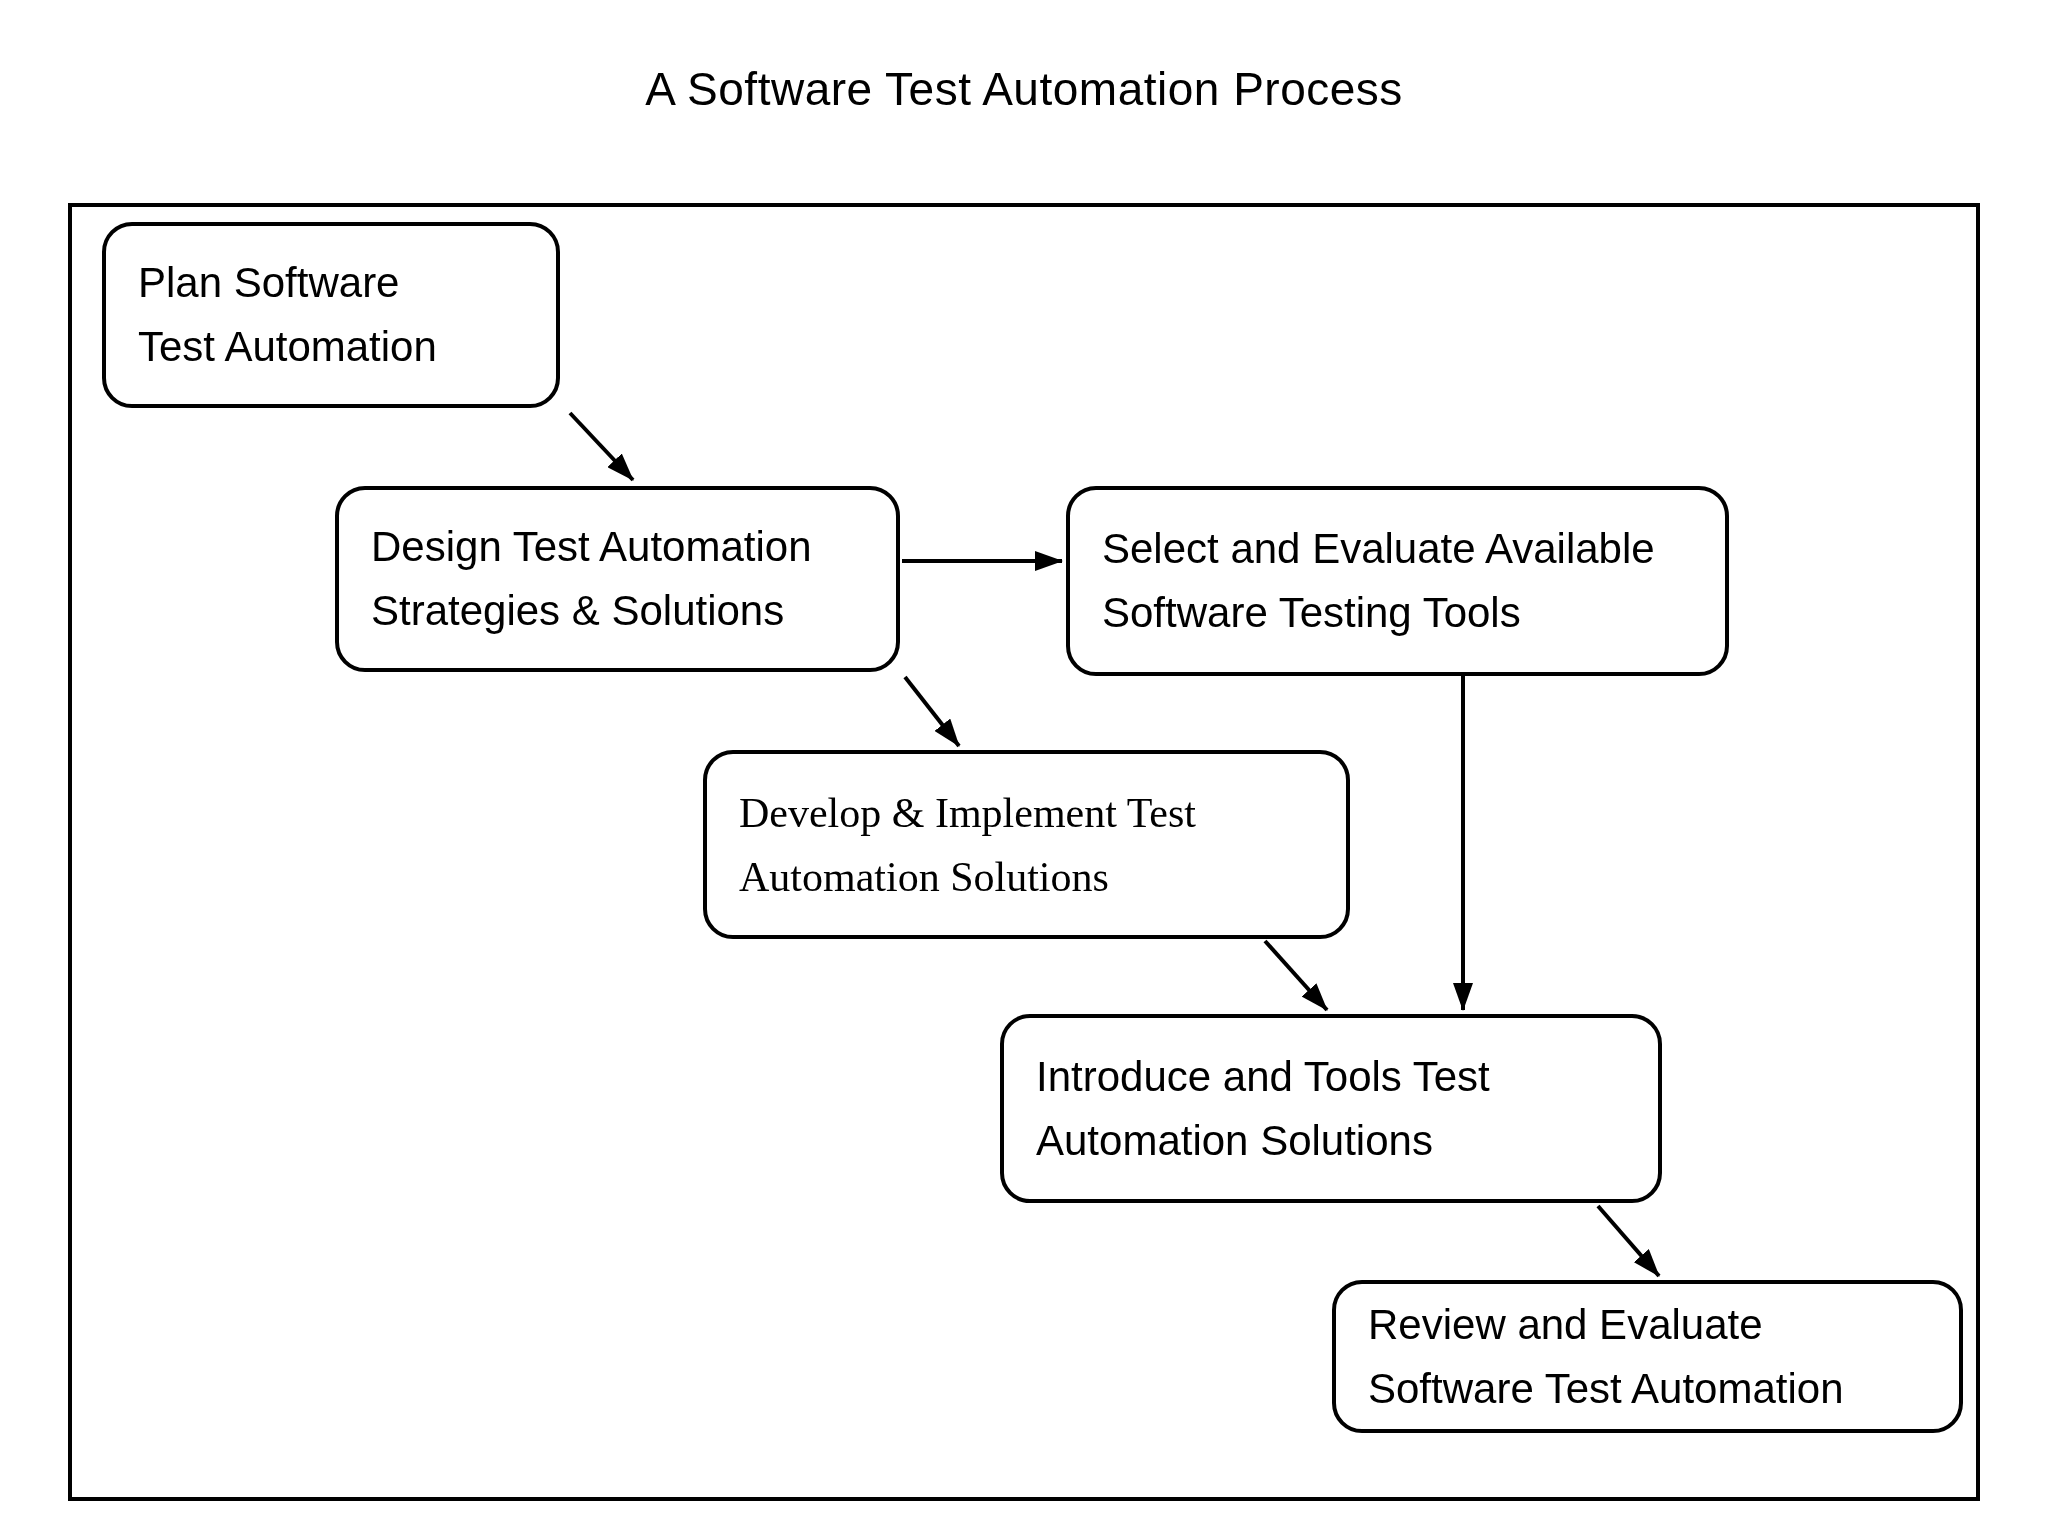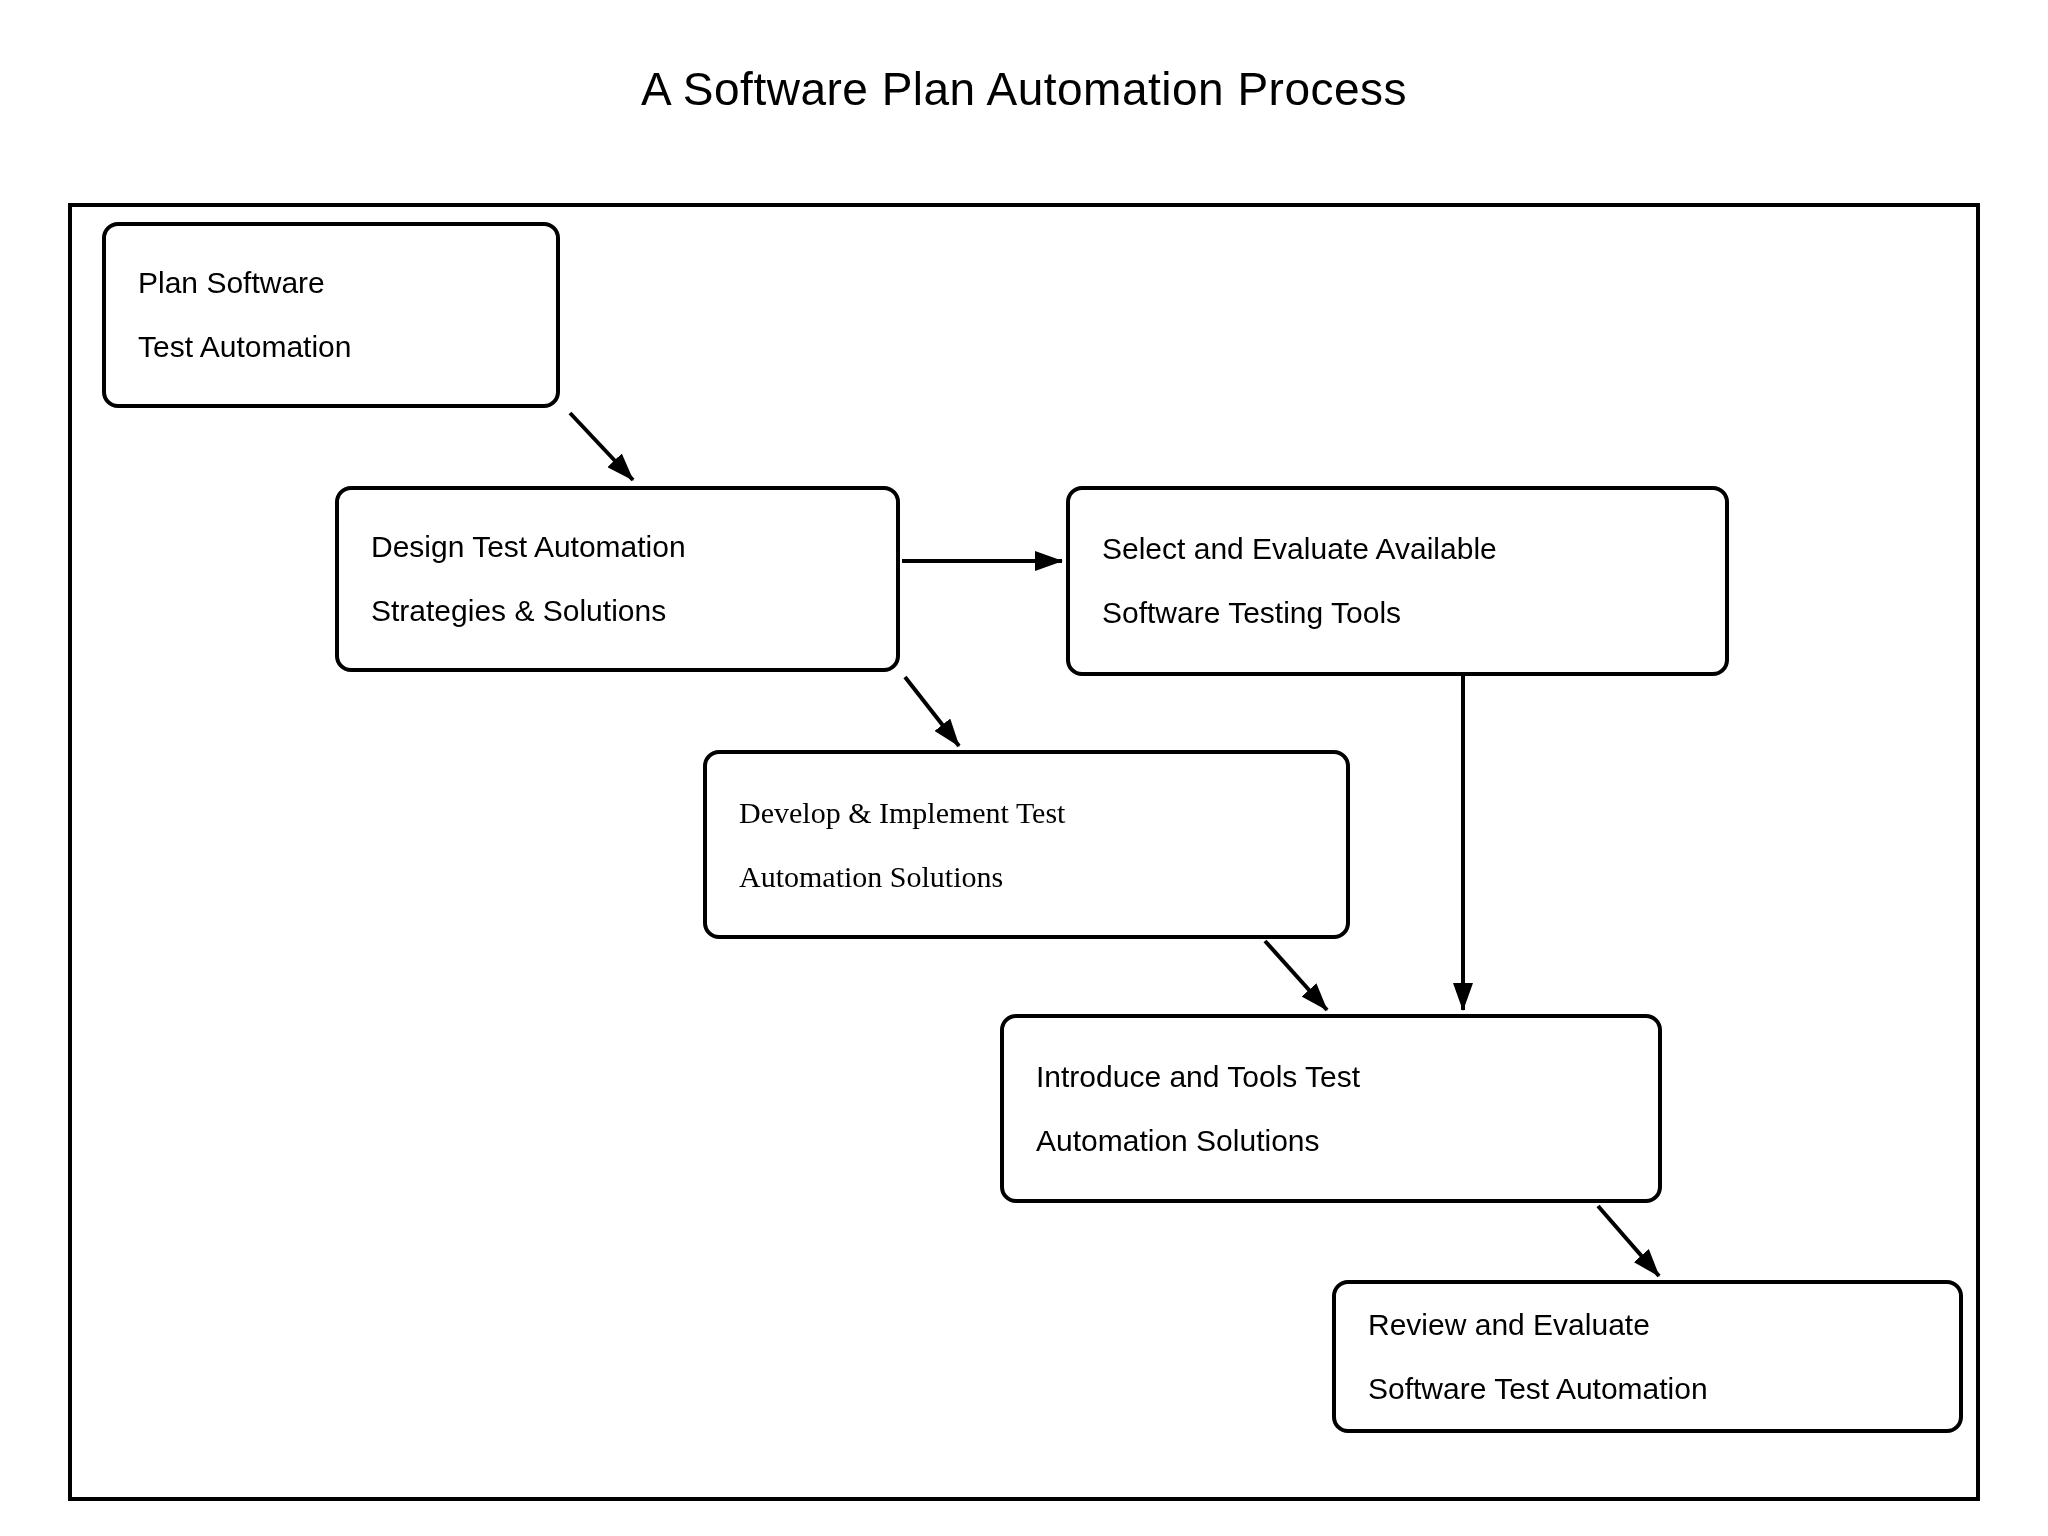--- a/index.html
+++ b/index.html
@@ -34,28 +34,28 @@
     width: 1912px;
     height: 1298px;
     border: 4px solid #000000;
     box-sizing: border-box;
     background: #ffffff;
   }
   .node {
     position: absolute;
     box-sizing: border-box;
     border: 4px solid #000000;
-    border-radius: 16px;
+    border-radius: 30px;
     background: #ffffff;
     display: flex;
     flex-direction: column;
     justify-content: center;
     align-items: flex-start;
     padding: 0 24px 0 32px;
-    font-size: 30px;
+    font-size: 42px;
     line-height: 64px;
     white-space: pre-line;
     z-index: 2;
   }
   .node-plan      { left: 102px;  top: 222px;  width: 458px; height: 186px; }
   .node-design    { left: 335px;  top: 486px;  width: 565px; height: 186px; }
   .node-select    { left: 1066px; top: 486px;  width: 663px; height: 190px; }
   .node-develop   { left: 703px;  top: 750px;  width: 647px; height: 189px; font-family: Liberation Serif, serif; }
   .node-introduce { left: 1000px; top: 1014px; width: 662px; height: 189px; }
   .node-review    { left: 1332px; top: 1280px; width: 631px; height: 153px; }
@@ -67,21 +67,21 @@
     height: 1536px;
     z-index: 1;
     pointer-events: none;
   }
 </style>
 </head>
 <body>
 
 <div class="stage">
 
-  <div class="diagram-title">A Software Plan Automation Process</div>
+  <div class="diagram-title">A Software Test Automation Process</div>
 
   <div class="outer-frame"></div>
 
   <svg class="arrow-layer" width="2048" height="1536" viewBox="0 0 2048 1536" xmlns="http://www.w3.org/2000/svg">
     <defs>
       <marker id="arrowhead" markerUnits="userSpaceOnUse" markerWidth="28" markerHeight="20" refX="27" refY="10" orient="auto">
         <path d="M0,0 L28,10 L0,20 Z" fill="#000000"></path>
       </marker>
     </defs>
     <line x1="570" y1="413" x2="633" y2="480" stroke="#000000" stroke-width="4" marker-end="url(#arrowhead)"></line>

